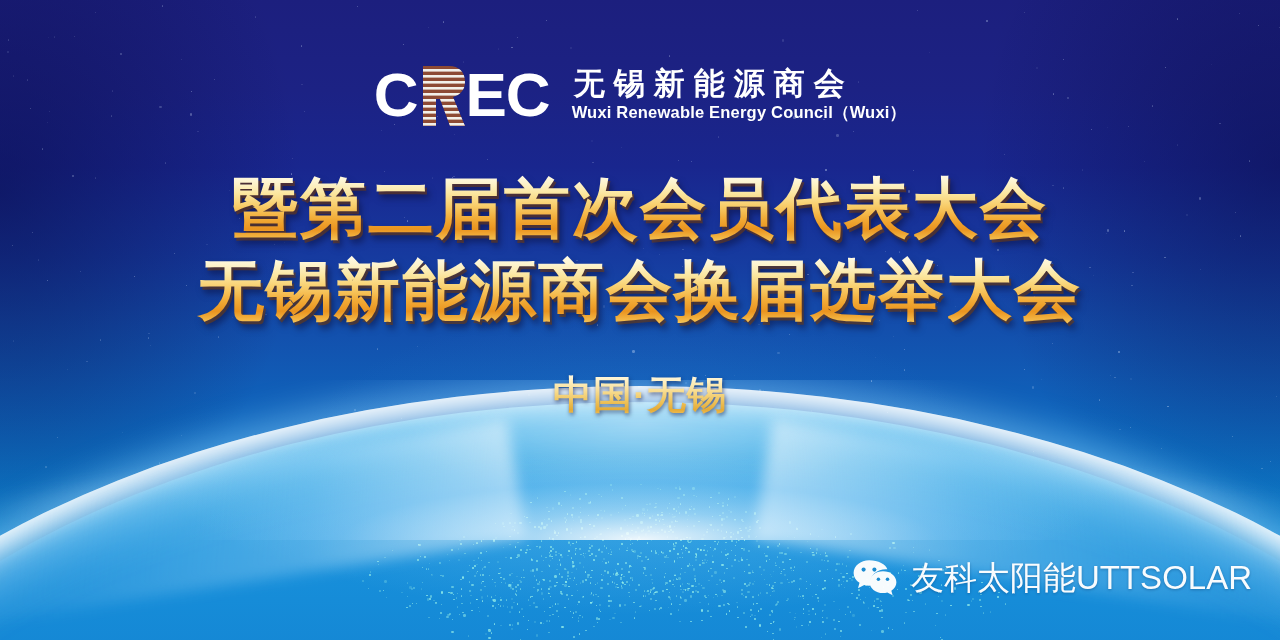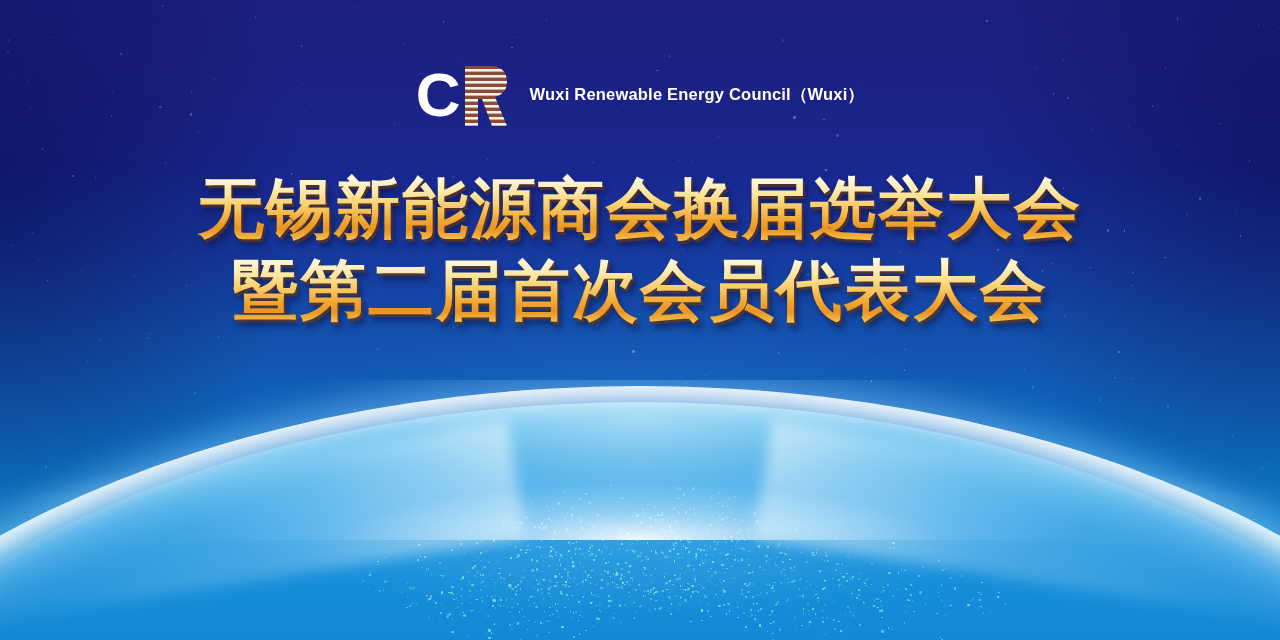--- a/index.html
+++ b/index.html
@@ -1798,28 +1798,44 @@
               <rect x="0" y="27" width="46" height="2.6"></rect>
               <rect x="0" y="33" width="46" height="2.6"></rect>
               <rect x="0" y="39" width="46" height="2.6"></rect>
               <rect x="0" y="45" width="46" height="2.6"></rect>
               <rect x="0" y="51" width="46" height="2.6"></rect>
               <rect x="0" y="57" width="46" height="2.6"></rect>
             </g>
           </g>
         </svg>
       </span>
+      <span class="ltr">EC</span>
     </div>
     <div class="logo-right">
+      <div class="logo-cn">无锡新能源商会</div>
       <div class="logo-en">Wuxi Renewable Energy Council（Wuxi）</div>
     </div>
   </div>
 
   <div class="headline">
+    <div class="hl-line">暨第二届首次会员代表大会</div>
     <div class="hl-line">无锡新能源商会换届选举大会</div>
-    <div class="hl-line">暨第二届首次会员代表大会</div>
   </div>
 
   <div class="meta-row">
+    <div class="meta-text">中国·无锡</div>
   </div>
 
+  <div class="watermark">
+    <span>
+      <svg class="wechat-icon" viewBox="0 0 46 40" aria-hidden="true">
+        <path fill="#ffffff" d="M17.2 2.2C8.6 2.2 1.6 7.9 1.6 14.9c0 4 2.3 7.6 5.9 9.9L6 30.2l6.2-3.2c1.6.45 3.3.7 5 .7.55 0 1.1-.03 1.63-.08-.35-1.1-.53-2.25-.53-3.43 0-7.15 6.95-12.95 15.52-12.95.52 0 1.03.02 1.54.07C33.9 6.4 26.3 2.2 17.2 2.2z"></path>
+        <circle cx="11.6" cy="11.6" r="2.05" fill="#1b8bd0"></circle>
+        <circle cx="22.4" cy="11.6" r="2.05" fill="#1b8bd0"></circle>
+        <path fill="#ffffff" d="M44.4 24.2c0-6.0-6.0-10.9-13.4-10.9S17.6 18.2 17.6 24.2s6.0 10.9 13.4 10.9c1.5 0 2.95-.2 4.3-.58l5.3 2.76-1.25-4.6c3.1-2.0 5.05-5.05 5.05-8.48z"></path>
+        <circle cx="26.4" cy="21.2" r="1.75" fill="#1b8bd0"></circle>
+        <circle cx="35.5" cy="21.2" r="1.75" fill="#1b8bd0"></circle>
+      </svg>
+    </span>
+    <span class="wm-text">友科太阳能UTTSOLAR</span>
+  </div>
 
 </div>
 
 </body></html>

